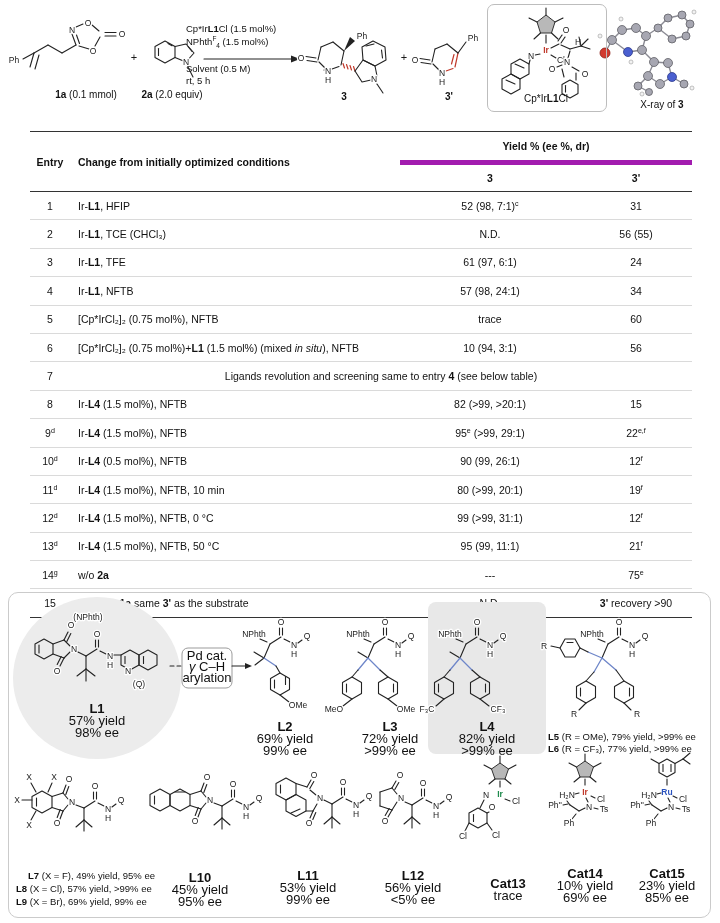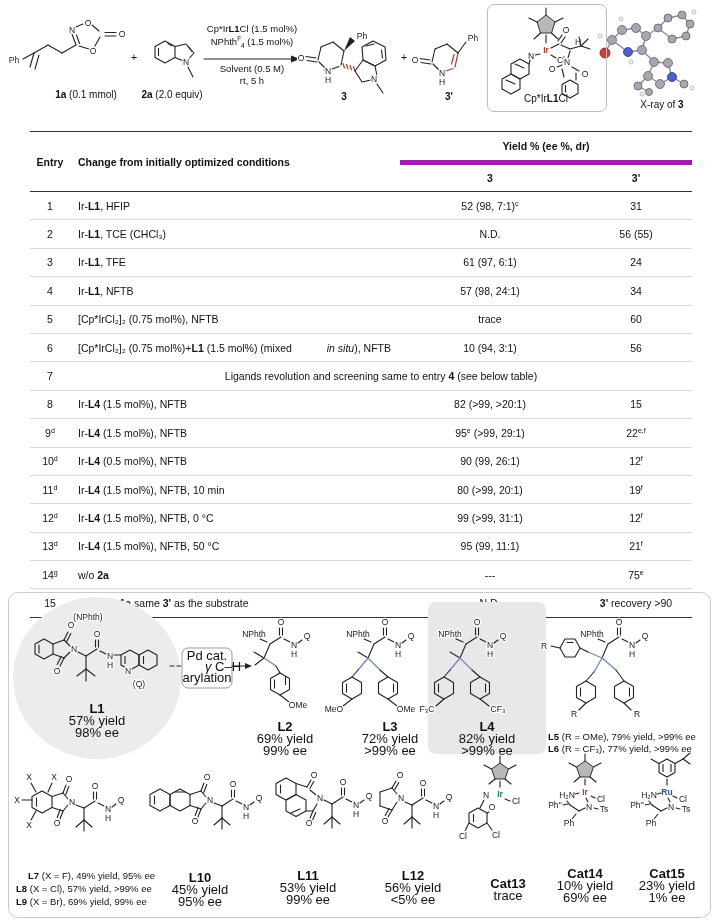--- a/index.html
+++ b/index.html
@@ -2,26 +2,26 @@
 <html><head>
 <meta charset="utf-8">
 <style>
   html,body{margin:0;padding:0;background:#fff;}
   #page{position:relative;width:720px;height:923px;background:#fff;overflow:hidden;
         font-family:"Liberation Sans","DejaVu Sans",sans-serif;color:#111;}
   .abs{position:absolute;}
   .cap{position:absolute;transform:translateX(-50%);text-align:left;font-size:13px;
        line-height:11px;white-space:nowrap;}
   .capL{position:absolute;text-align:left;font-size:9.5px;line-height:11px;white-space:nowrap;}
-  .bb{font-weight:700;} .ii{font-style:italic;margin-left:32px;}
+  .bb{font-weight:700;} .ii{font-style:italic;}
   .ss{font-size:68%;vertical-align:super;line-height:0;}
   .sb{font-size:68%;vertical-align:sub;line-height:0;}
   .name{font-weight:700;}
   
-  .cond{position:absolute;left:186px;width:132px;text-align:center;font-size:9.5px;line-height:11px;white-space:nowrap;}
+  .cond{position:absolute;left:186px;width:132px;text-align:left;font-size:9.5px;line-height:11px;white-space:nowrap;}
   .schlab{position:absolute;transform:translateX(-50%);font-size:10px;white-space:nowrap;}
   
   #opt-table{position:absolute;left:30px;top:131px;width:662px;border-collapse:collapse;
              font-size:10.5px;color:#111;border-top:1.6px solid #333;border-bottom:1.6px solid #333;}
   #opt-table th{font-weight:700;font-size:10.5px;}
   #opt-table thead{border-bottom:1.6px solid #333;}
   #opt-table .yh{border-bottom:5px solid #a21caf;height:26px;}
   #opt-table thead tr:last-child th{height:24px;}
   #opt-table tbody td{height:25.4px;}
   #opt-table tbody tr+tr td{border-top:1px solid #dadada;}
@@ -768,15 +768,15 @@
 
   <div class="cap name" style="left:508px;top:878px">Cat13</div>
   <div class="cap" style="left:508px;top:890px">trace</div>
 
   <div class="cap name" style="left:585px;top:868px">Cat14</div>
   <div class="cap" style="left:585px;top:880px">10% yield</div>
   <div class="cap" style="left:585px;top:892px">69% ee</div>
 
   <div class="cap name" style="left:667px;top:868px">Cat15</div>
   <div class="cap" style="left:667px;top:880px">23% yield</div>
-  <div class="cap" style="left:667px;top:892px">1% ee</div>
+  <div class="cap" style="left:667px;top:892px">85% ee</div>
 
 </div>
 
 </body></html>

